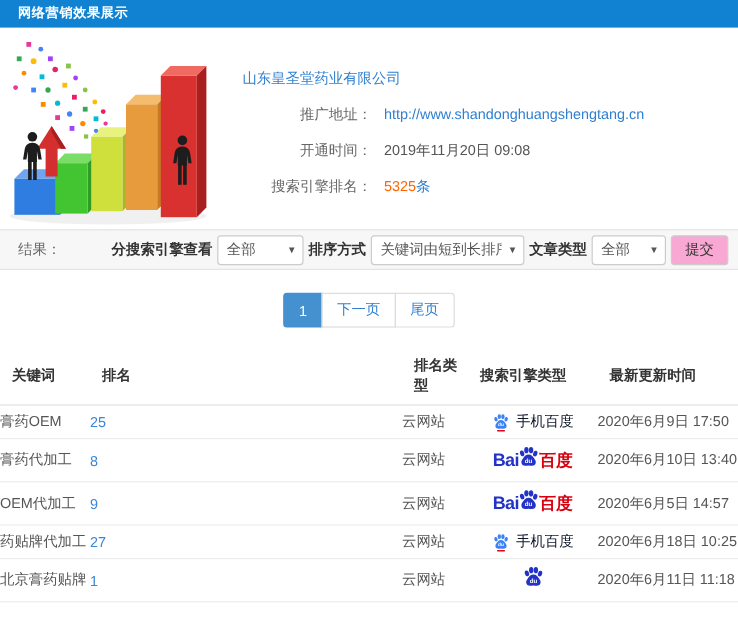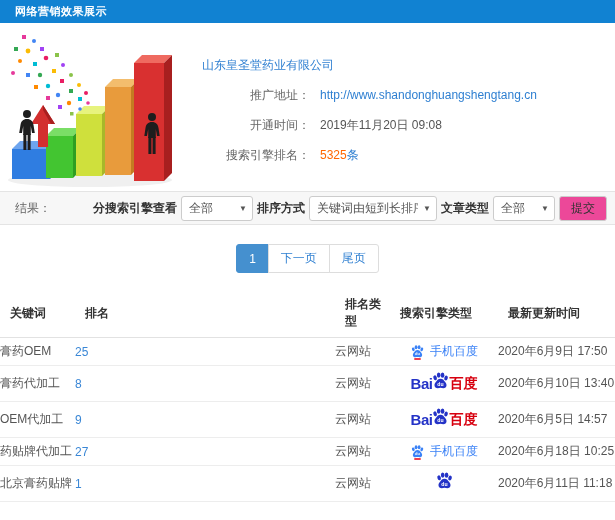--- a/index.html
+++ b/index.html
@@ -26,21 +26,21 @@
   .filter-bar { height:34px; background:#f7f7f7; border-top:1px solid #e4e4e4;
     border-bottom:1px solid #e4e4e4; display:flex; align-items:center; padding:0 8px 0 15px; }
   .result-label { color:#666; }
   .filter-right { margin-left:auto; display:flex; align-items:center; gap:4px; }
   .filter-label { font-weight:bold; color:#333; white-space:nowrap; }
   .select-wrap { position:relative; display:inline-block; }
   .select-wrap select { appearance:none; -webkit-appearance:none; height:25px; background:#fff;
     border:1px solid #ccc; border-radius:3px; color:#555; font-size:12px;
     padding:0 18px 0 7px; font-family:inherit; }
   .select-wrap .caret { position:absolute; right:6px; top:8px; font-size:8px; color:#555; pointer-events:none; }
-  .submit-btn { height:25px; padding:0 11px; background:#ec4899; border:1px solid #ccc;
+  .submit-btn { height:25px; padding:0 11px; background:#f9a8d4; border:1px solid #ccc;
     border-radius:3px; color:#333; font-size:12px; cursor:pointer; font-family:inherit; }
 
   
   .pagination { display:flex; justify-content:center; padding:19px 0 16px 0; }
   .page-btn { border:1px solid #ddd; background:#fff; color:#2e7fd1; padding:5px 12px;
     font-size:12px; margin-left:-1px; cursor:pointer; font-family:inherit; }
   .page-btn.first { border-radius:3px 0 0 3px; margin-left:0; }
   .page-btn.last { border-radius:0 3px 3px 0; }
   .page-btn.active { background:#4590cf; border-color:#4590cf; color:#fff; }
 
@@ -49,21 +49,21 @@
   col.c-kw{width:75px;} col.c-rank{width:260px;} col.c-rtype{width:55px;}
   col.c-eng{width:108px;} col.c-time{width:117px;}
   th { text-align:left; font-weight:bold; color:#333; padding:7px 0 7px 10px;
     border-bottom:1px solid #e2e2e2; font-size:12px; }
   td { padding:5px 0 5px 0; border-bottom:1px solid #ededed; color:#555; height:27px; }
   td.rank { color:#3a87d6; }
   td.engine { text-align:left; padding-left:0; }
   .engine-inner { display:flex; align-items:center; justify-content:center; }
 
   
-  .mb-badge { display:inline-flex; align-items:center; gap:5px; color:#3b82f6; }
+  .mb-badge { display:inline-flex; align-items:center; gap:5px; color:#0f172a; }
   .mb-badge svg { width:15px; height:16px; }
 
   
   .pc-logo { display:inline-flex; align-items:center; font-weight:bold; }
   .pc-logo .bai { color:#2433c7; font-size:15px; letter-spacing:-.5px; }
   .pc-logo svg { width:19px; height:19px; margin:0 -1px 6px -1px; }
   .pc-logo .du { color:#d7000f; font-size:14px; }
 </style>
 </head>
 <body>

